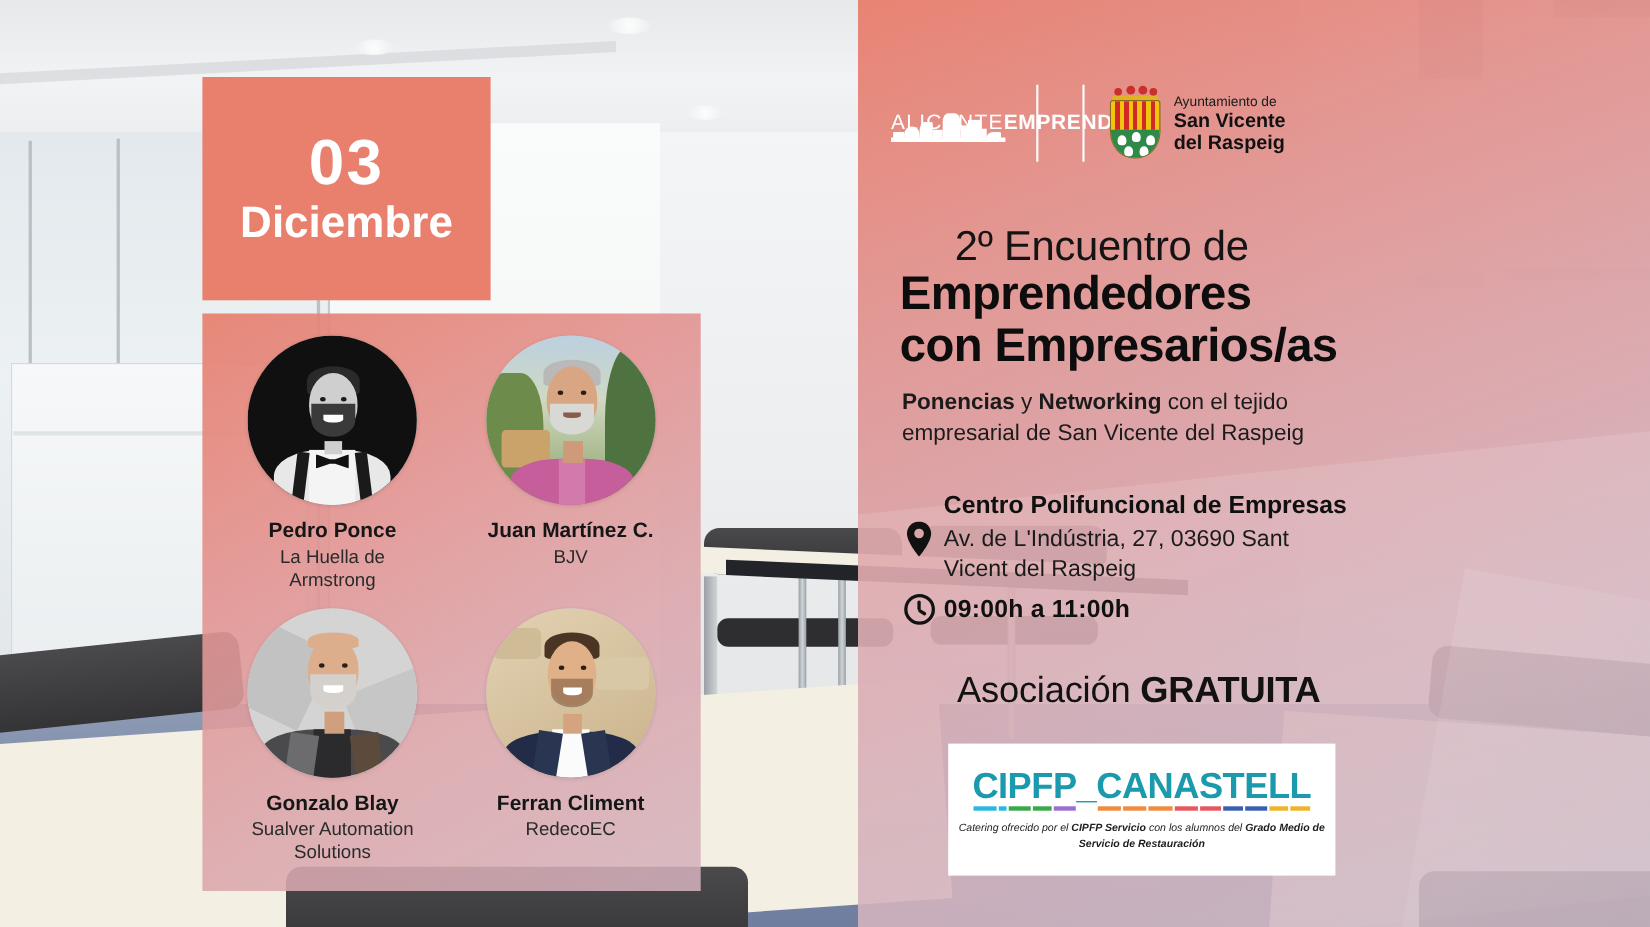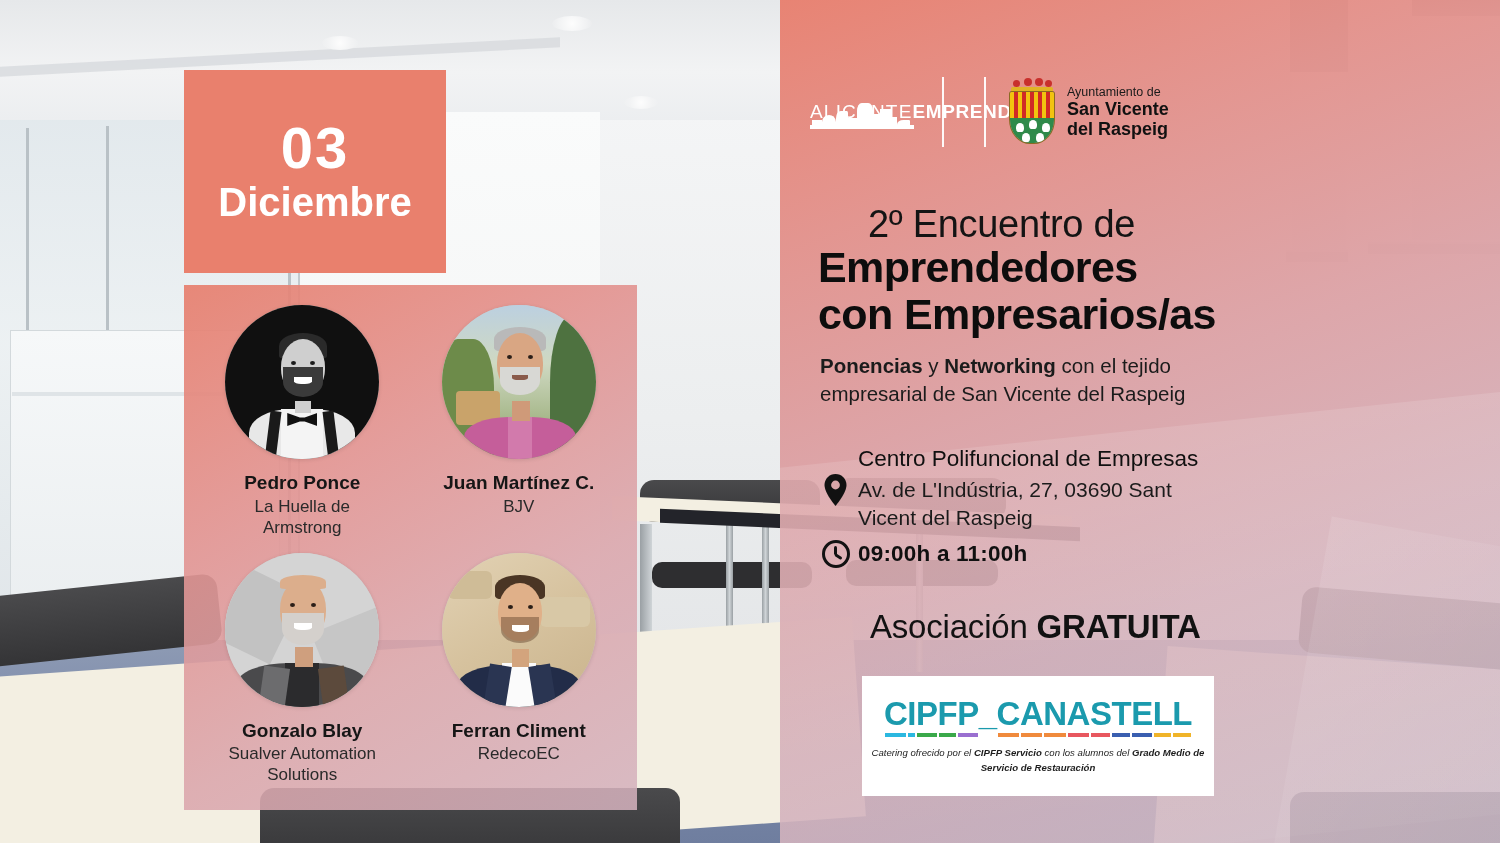--- a/index.html
+++ b/index.html
@@ -131,21 +131,21 @@
   .svr-txt2 { font-size:18px; font-weight:bold; color:#111; line-height:1.12; }
 
   
   .h-line1 { position:absolute; left:820px; top:203px; font-size:38px; color:#141414; letter-spacing:-.3px;margin-left:48px; }
   .h-line2 { position:absolute; left:818px; top:243px; font-size:43px; font-weight:bold; color:#0d0d0d; letter-spacing:-.6px; }
   .h-line3 { position:absolute; left:818px; top:290px; font-size:43px; font-weight:bold; color:#0d0d0d; letter-spacing:-.6px; }
   .sub { position:absolute; left:820px; top:352px; width:420px; font-size:20.5px; color:#1b1b1b; line-height:1.38; }
   .sub b { font-weight:bold; }
 
   
-  .venue-title { position:absolute; left:858px; top:446px; font-size:22.5px; font-weight:normal; color:#101010; }
+  .venue-title { position:absolute; left:858px; top:446px; font-size:22.5px; font-weight:bold; color:#101010; }
   .venue-addr  { position:absolute; left:858px; top:476px; width:372px; font-size:21px; color:#1b1b1b; line-height:1.35; }
   .pin { position:absolute; left:823px; top:474px; width:25px; height:32px; }
   .clock { position:absolute; left:822px; top:540px; width:28px; height:28px;
            border:3px solid #121212; border-radius:50%; }
   .clock i { position:absolute; background:#121212; border-radius:2px; }
   .time-txt { position:absolute; left:858px; top:541px; font-size:22.5px; font-weight:bold; color:#101010; letter-spacing:.2px; }
 
   
   .free { position:absolute; left:870px; top:608px; font-size:33px; color:#121212; letter-spacing:-.2px; }
   .free b { font-weight:bold; }

